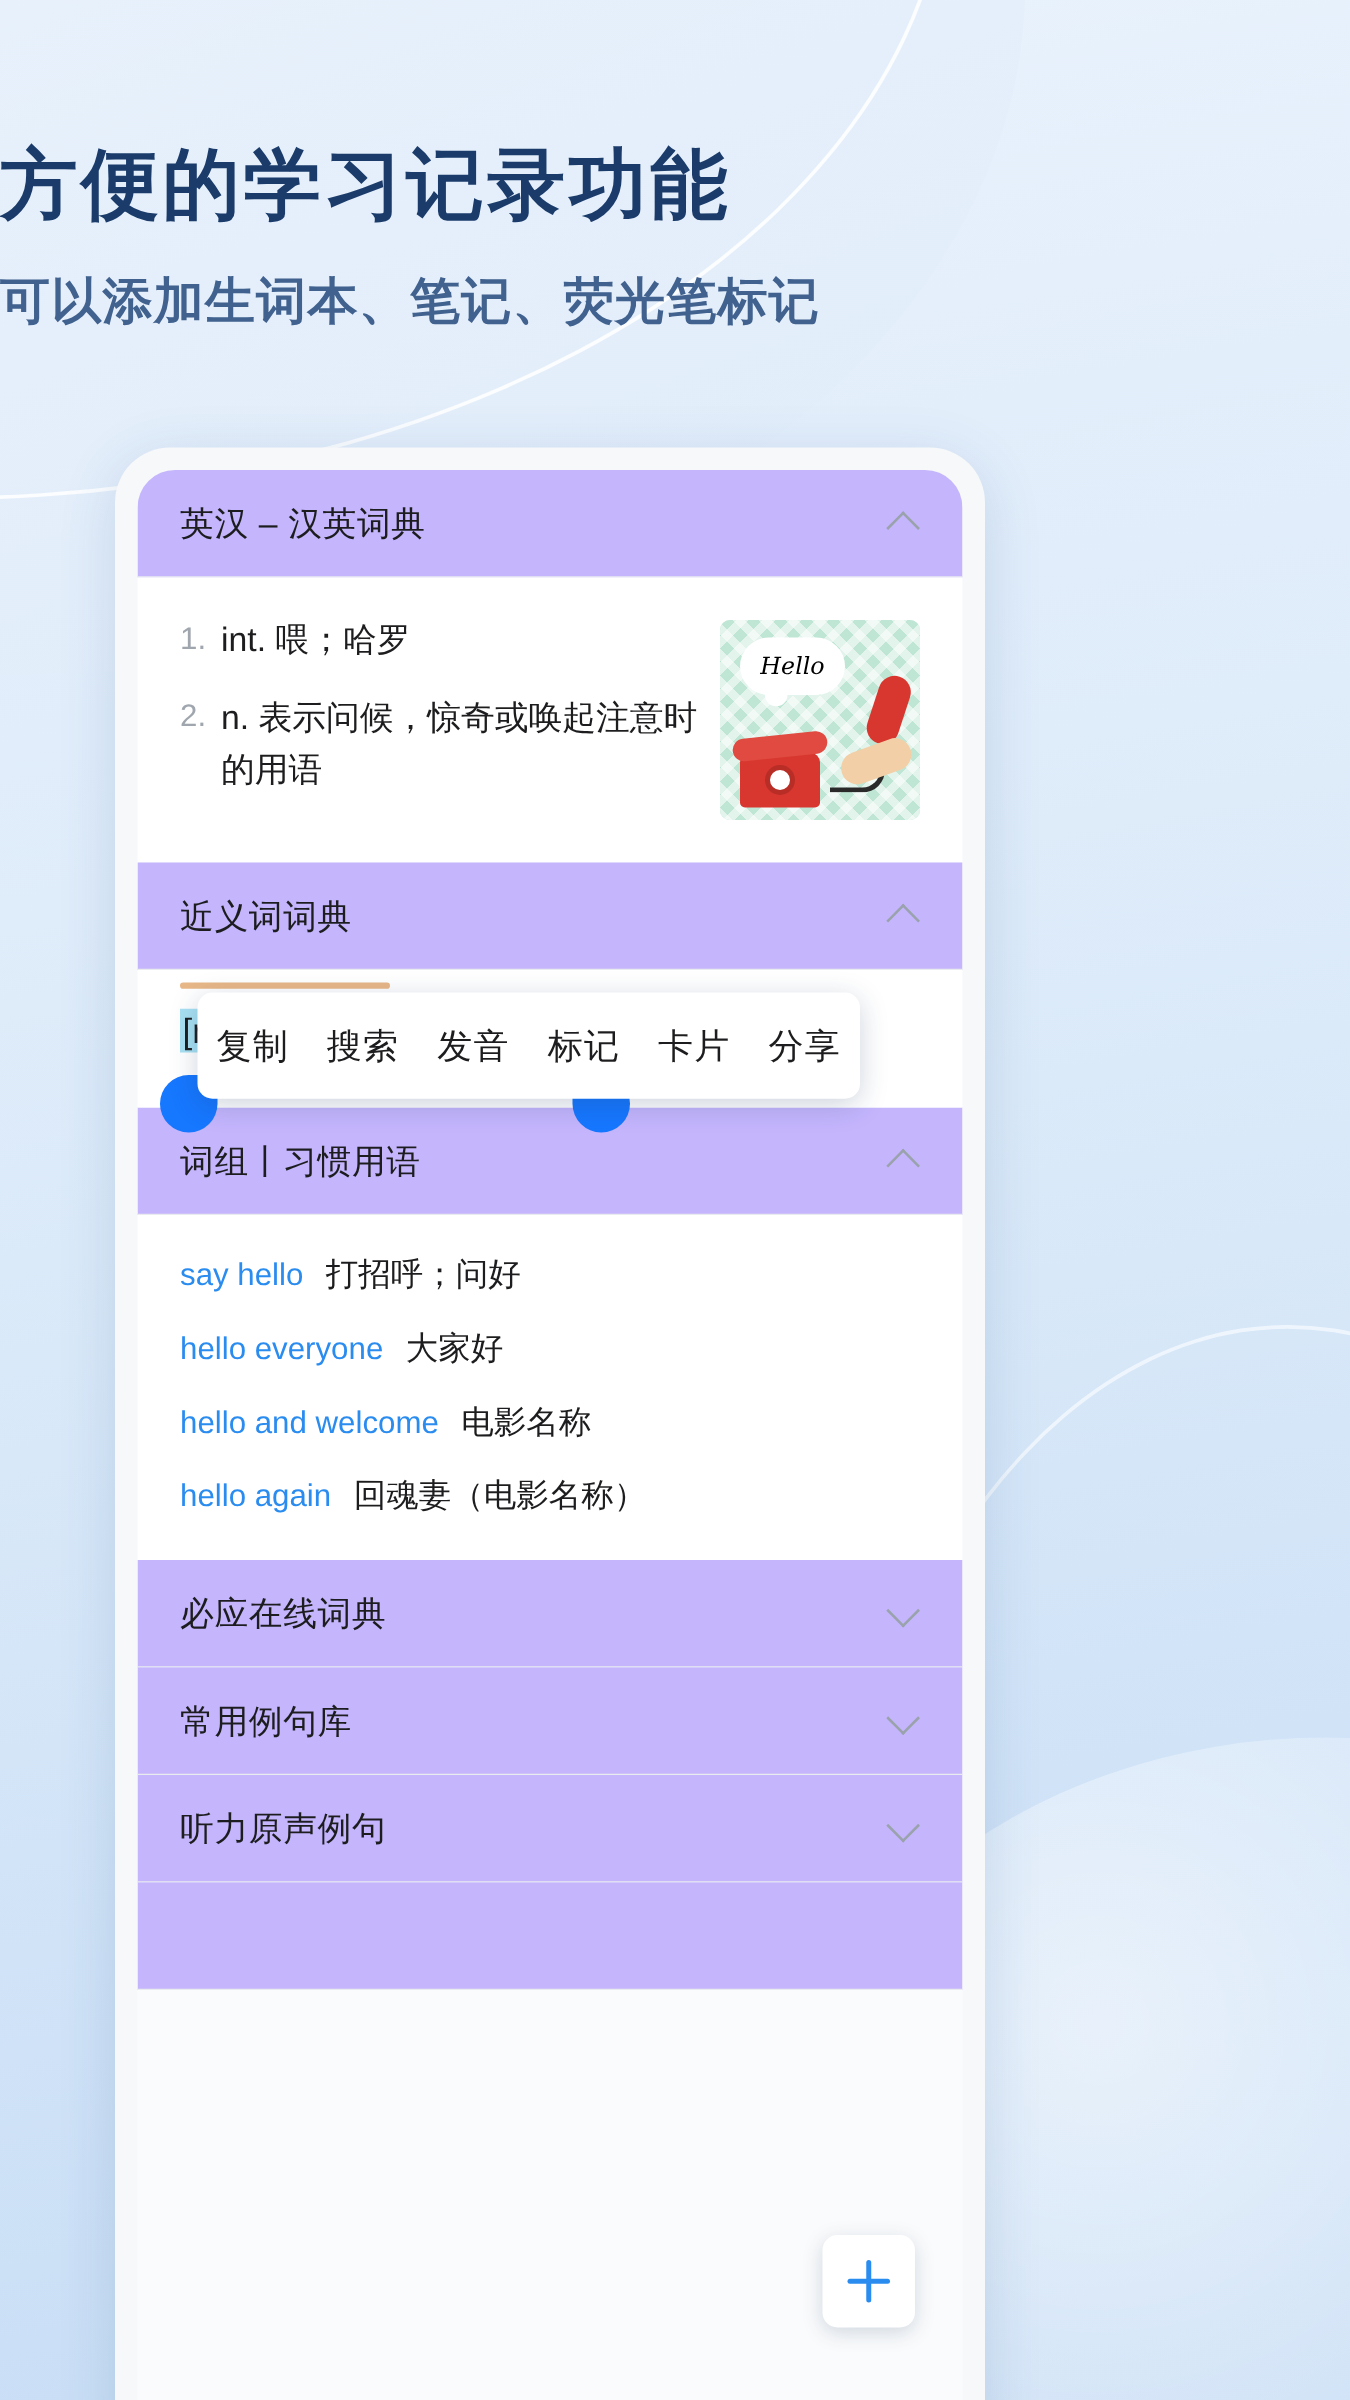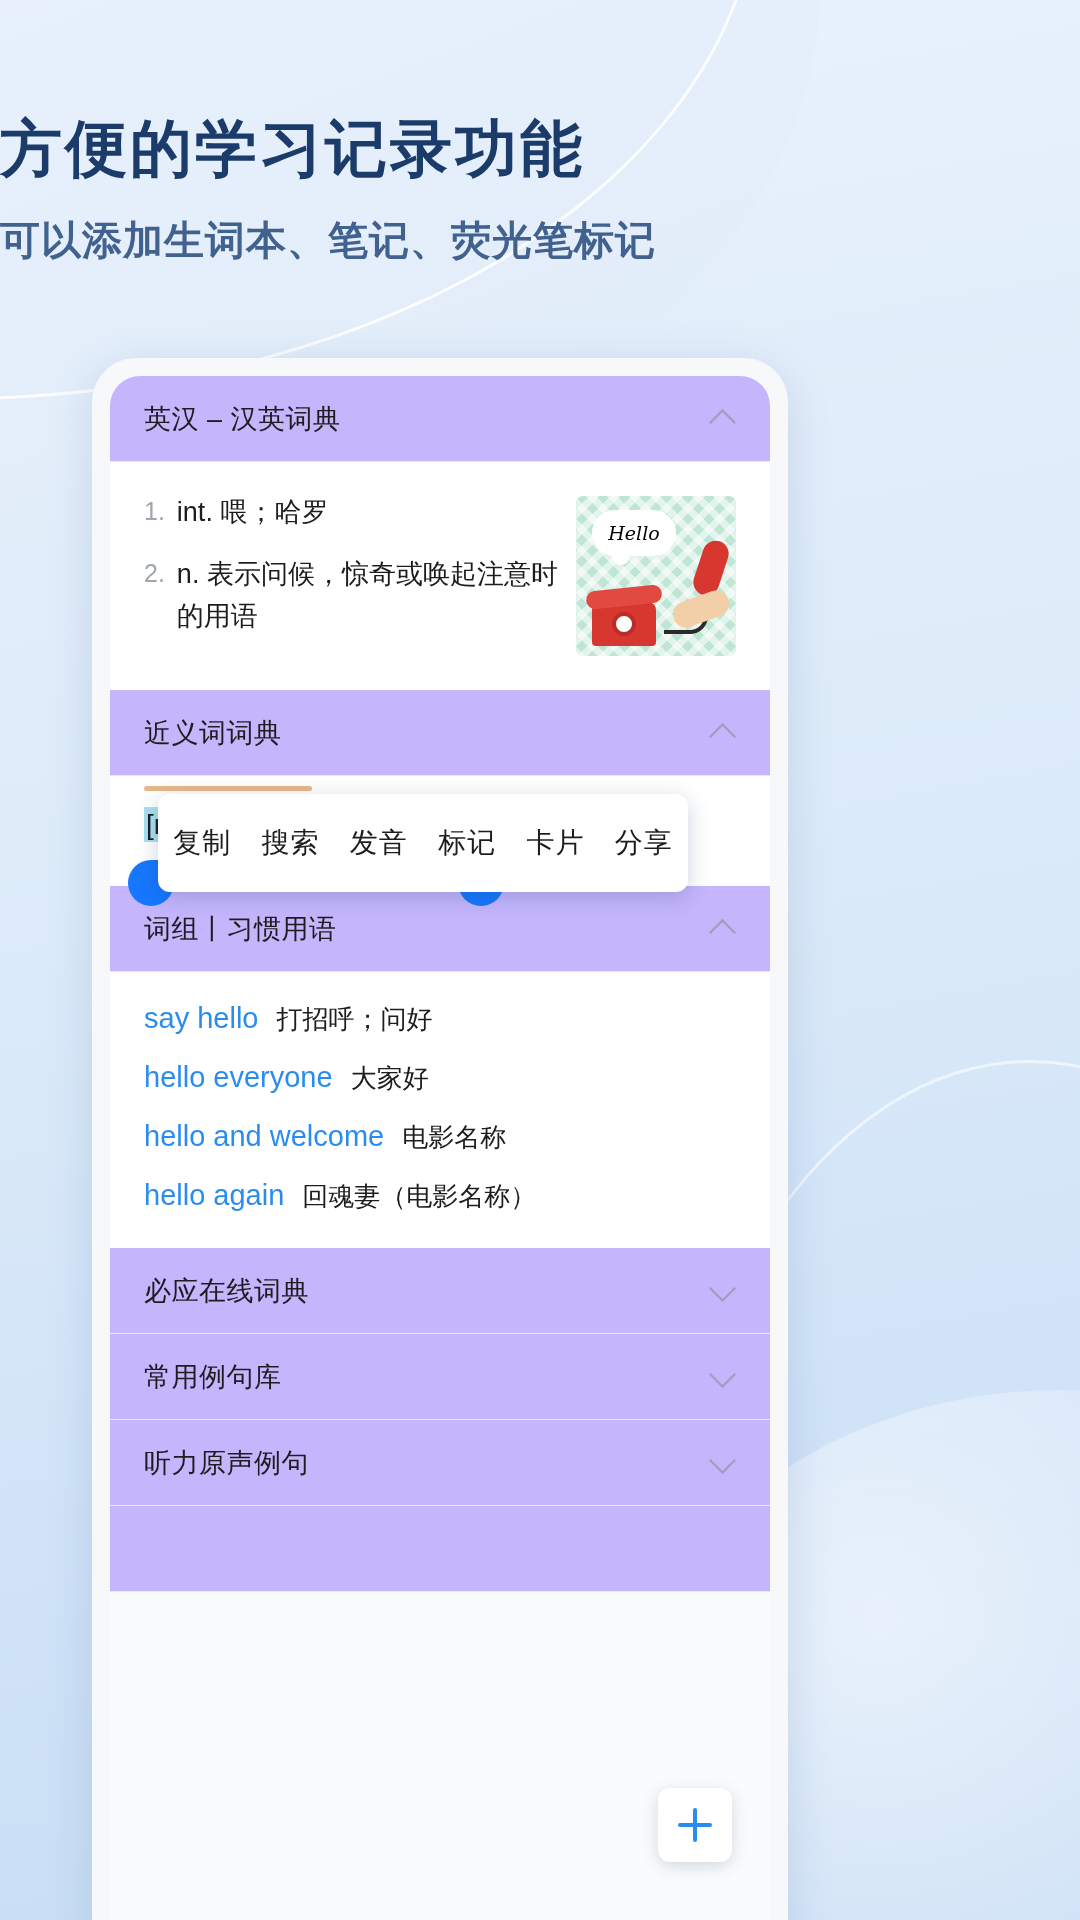--- a/index.html
+++ b/index.html
@@ -175,38 +175,38 @@
     width:168px; height:5px; background:#e8b787; border-radius:3px;
   }
   
   .handle { position:absolute; width:46px; height:46px; background:#1677ff; }
   .handle.left  { left:18px;  top:84px;  border-radius:50% 0 50% 50%; }
   .handle.right { left:348px; top:84px;  border-radius:0 50% 50% 50%; }
 
   
   #toolbar {
     position:absolute; left:48px; top:418px;
-    width:530px; height:98px;
+    width:530px; height:85px;
     background:#fff; border-radius:12px;
     box-shadow:0 5px 22px rgba(30,60,100,.22);
     display:flex; align-items:center; justify-content:space-around;
     z-index:30;
   }
   #toolbar .tb-item {
     font-size:28px; color:#1d1d1f; letter-spacing:1px;
   }
 
   
   #phr-body { background:#fff; padding:30px 34px 34px; }
   .phr-row {
     display:flex; align-items:baseline; gap:18px;
     margin-bottom:24px;
   }
   .phr-row:last-child { margin-bottom:0; }
-  .phr-en { font-size:29px; color:#2b8cf0; }
+  .phr-en { font-size:25px; color:#2b8cf0; }
   .phr-zh { font-size:26px; color:#1d1d1f; }
 
   
   #fab {
     position:absolute; right:38px; bottom:96px;
     width:74px; height:74px;
     background:#fff; border-radius:12px;
     box-shadow:0 4px 16px rgba(30,60,100,.18);
     display:flex; align-items:center; justify-content:center;
     z-index:40;

